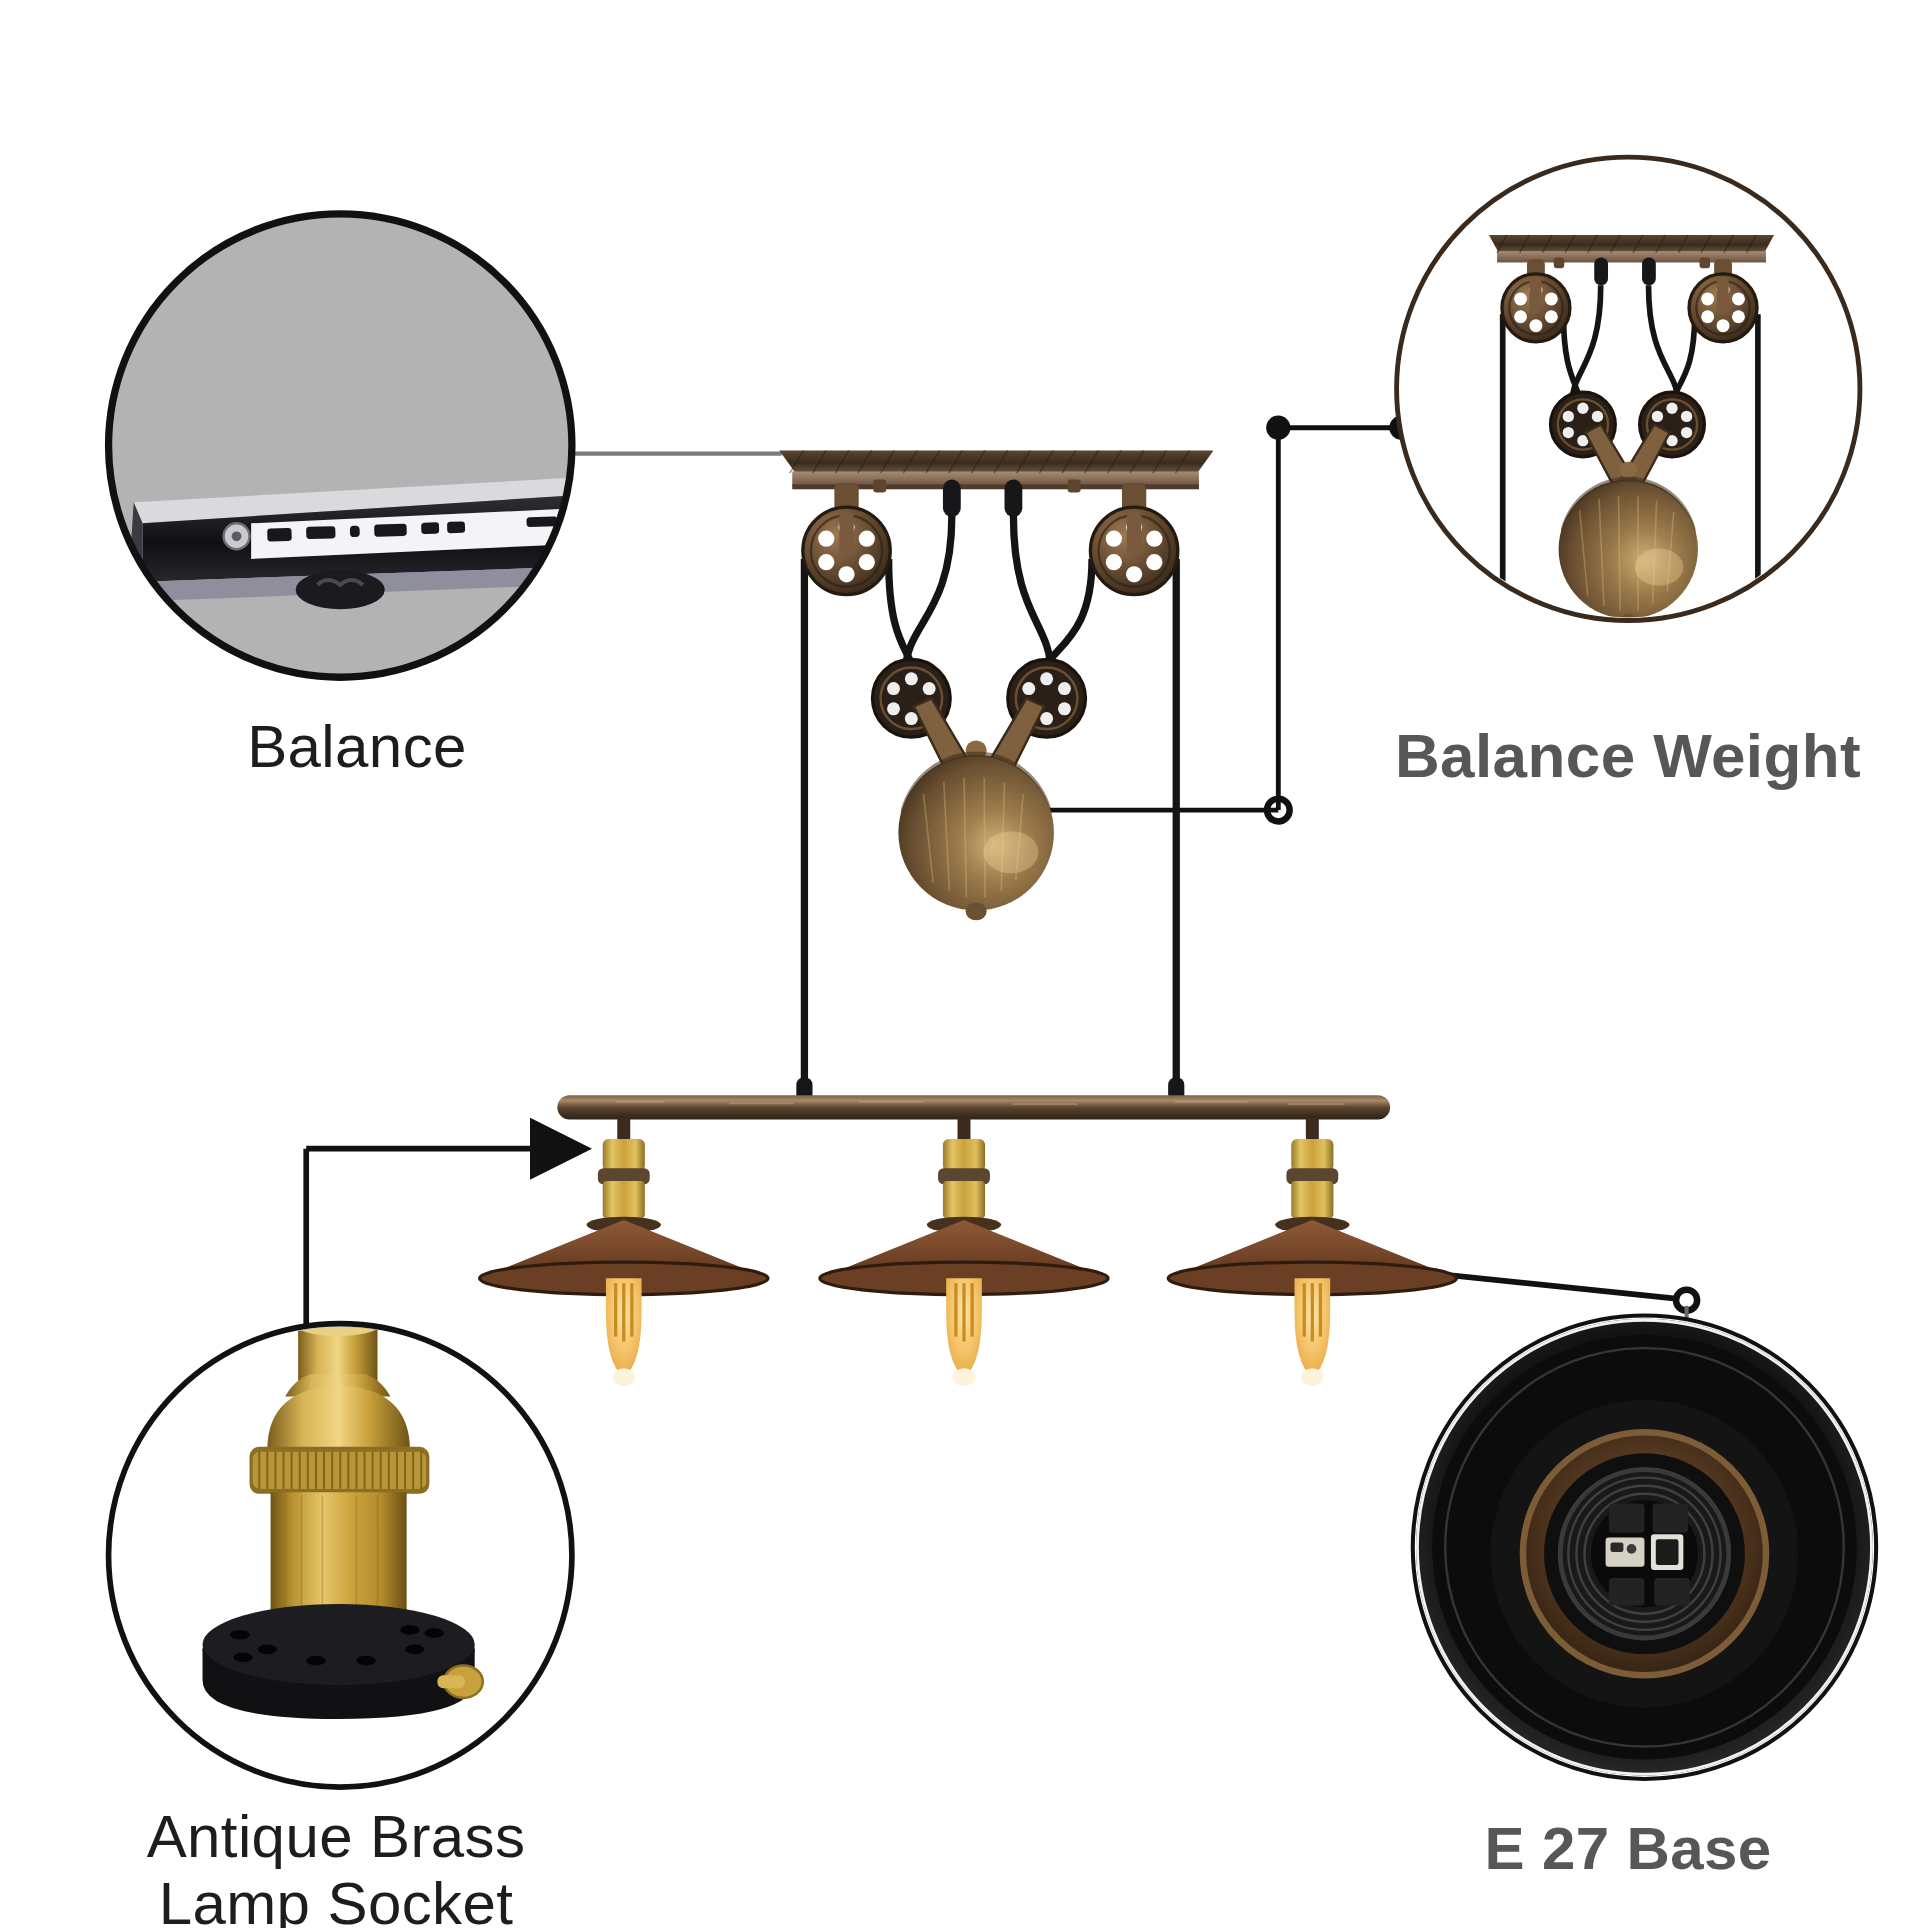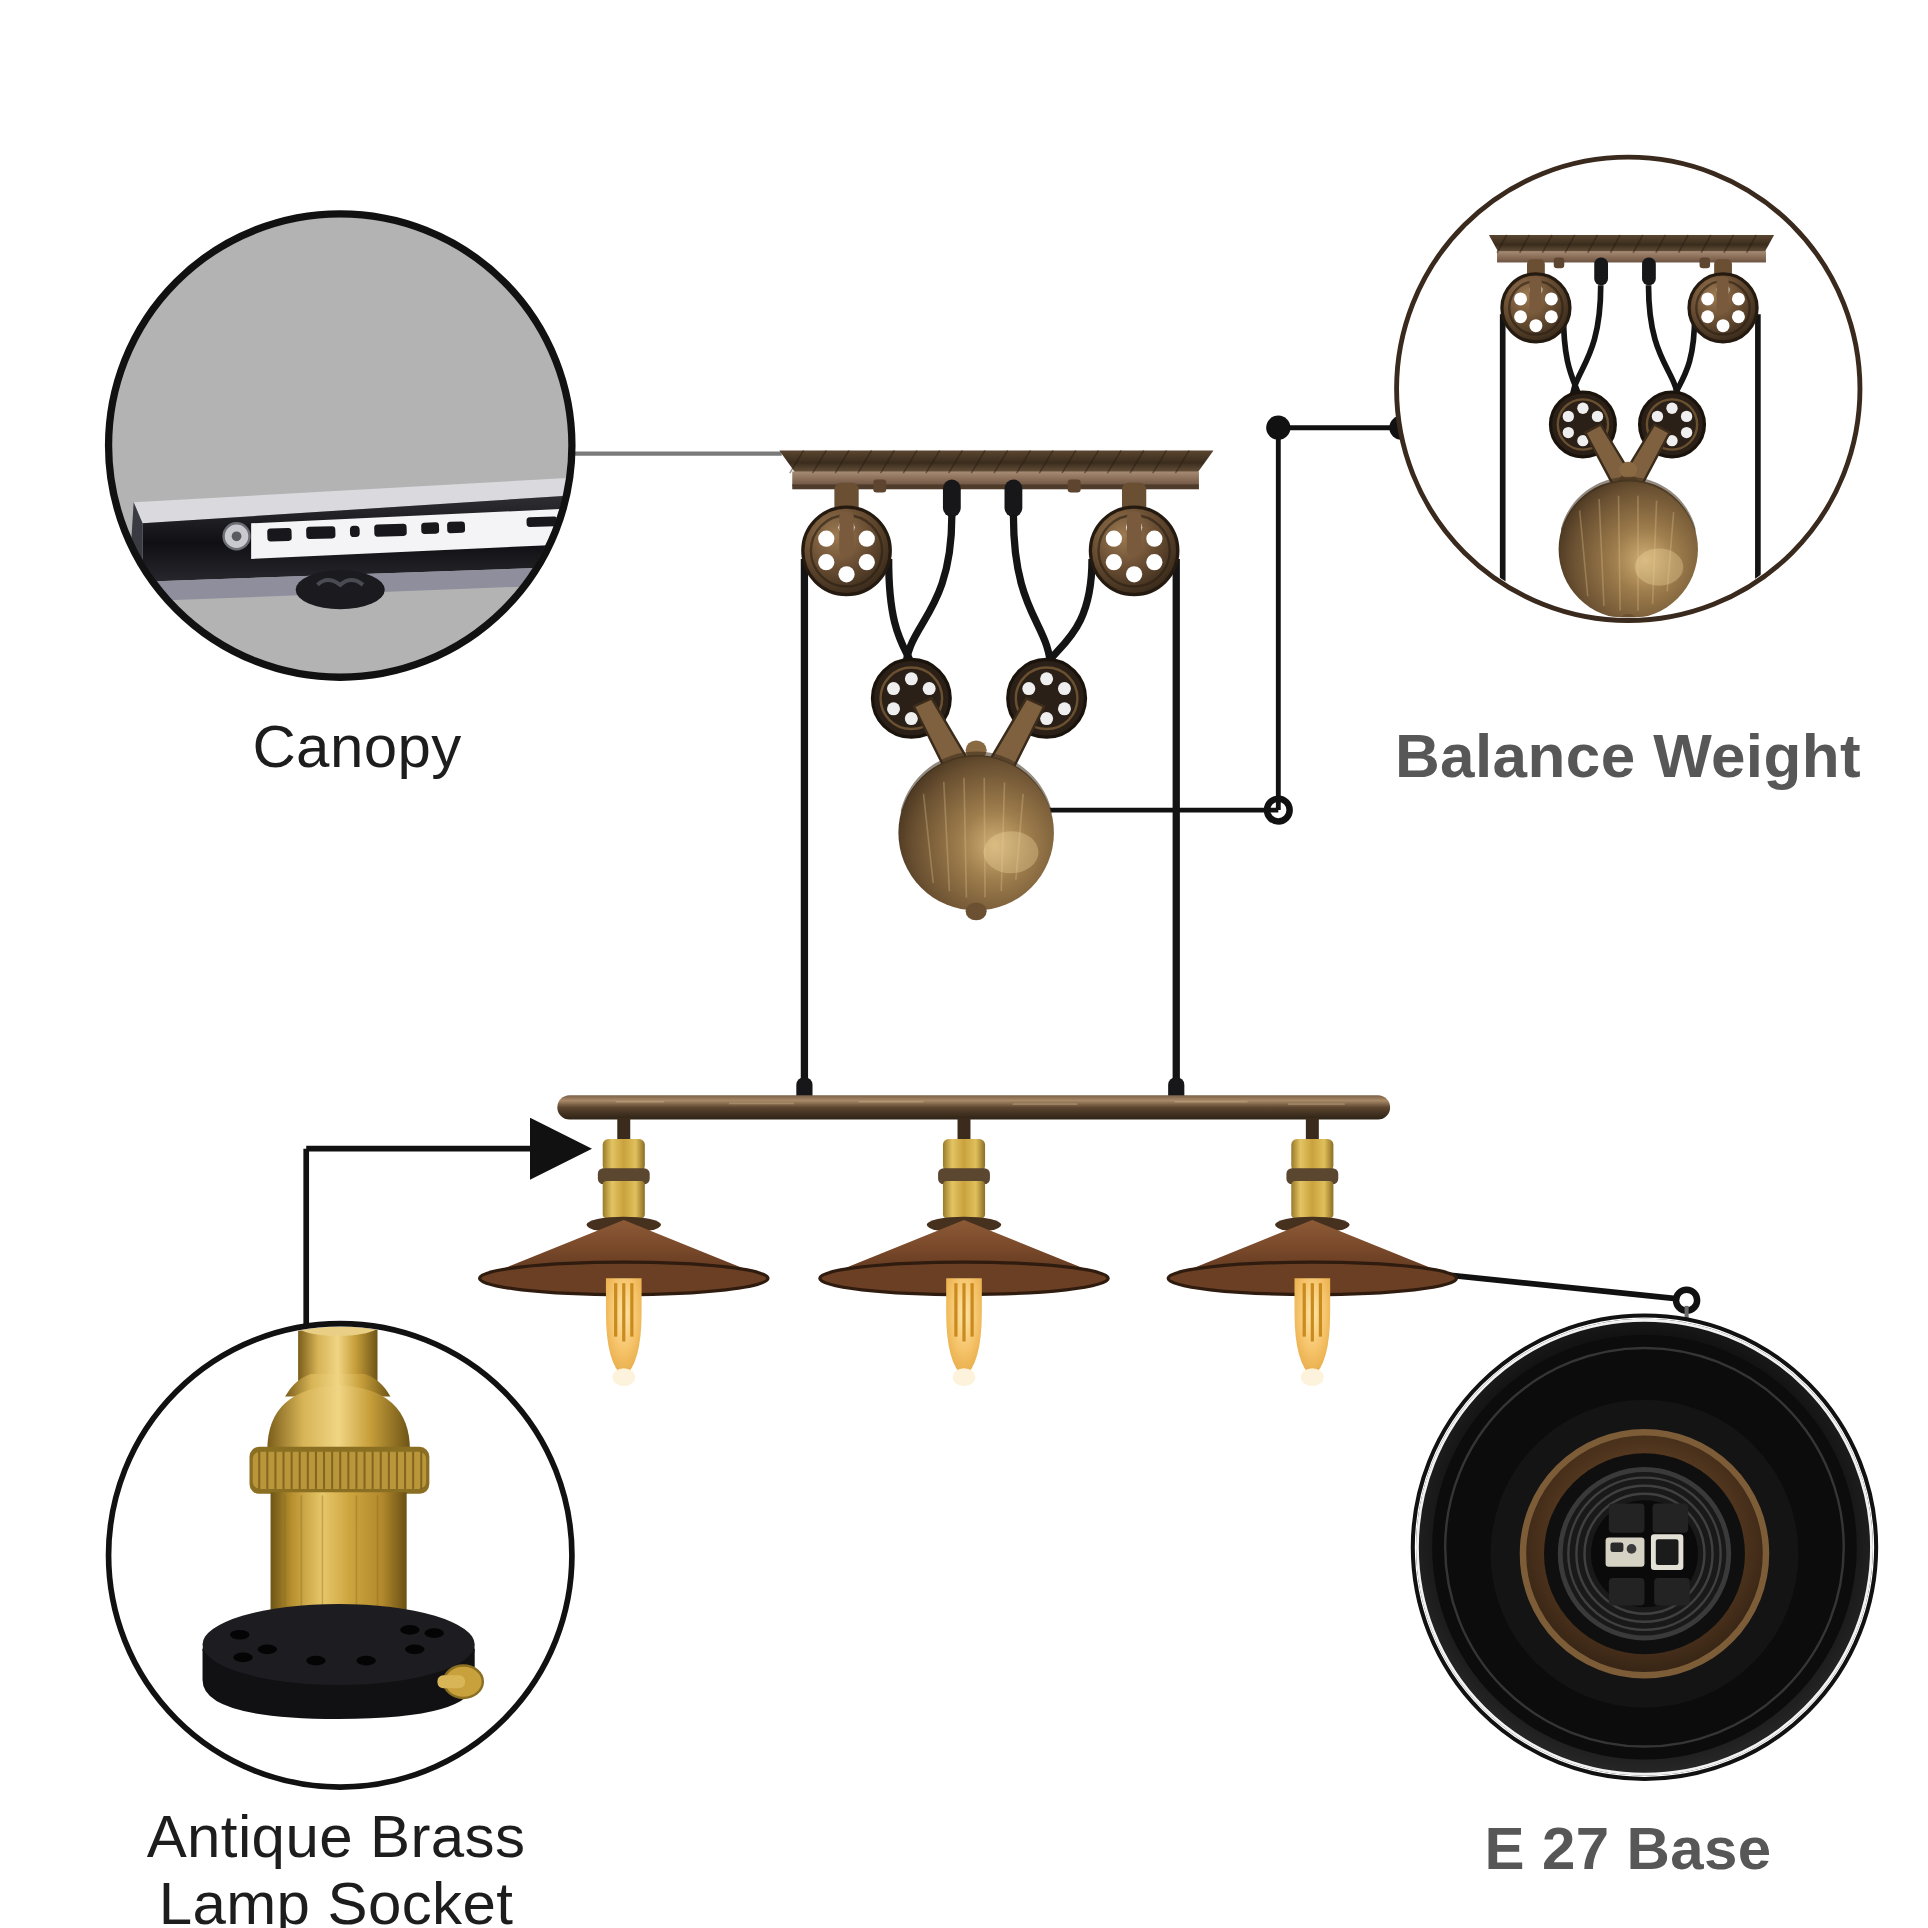--- a/index.html
+++ b/index.html
@@ -600,21 +600,21 @@
         <rect x="2038" y="1894" width="40" height="44" rx="4" fill="#e3e1d6"></rect>
         <rect x="2044" y="1900" width="28" height="32" rx="3" fill="#1b1b1b"></rect>
 
         <circle cx="2030" cy="1910" r="246" fill="none" stroke="#5e5e5e" stroke-width="3" opacity=".5"></circle>
       </g>
       <circle cx="2030" cy="1910" r="286" fill="none" stroke="#111111" stroke-width="5"></circle>
     </g>
 
   </svg>
 
-  <div class="label dark" id="label-canopy">Canopy</div>
+  <div class="label dark" id="label-canopy">Balance</div>
 
   <div class="label gray" id="label-balance">Balance Weight</div>
 
   <div class="label dark" id="label-socket">Antique Brass
 Lamp Socket</div>
 
   <div class="label gray" id="label-e27">E 27 Base</div>
 
 </div>
 

